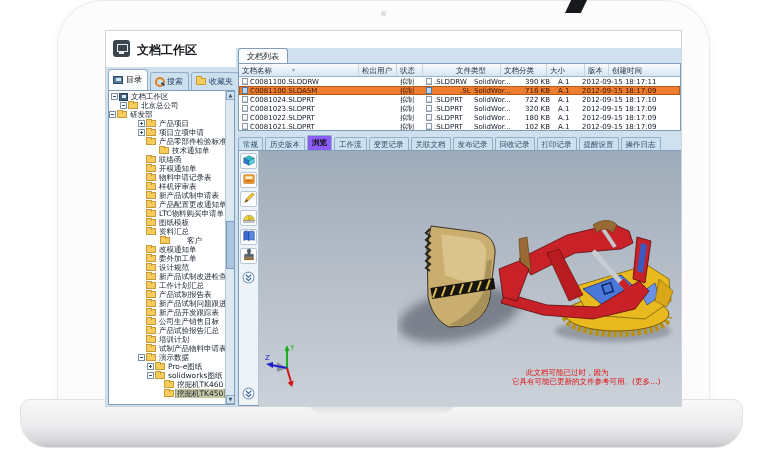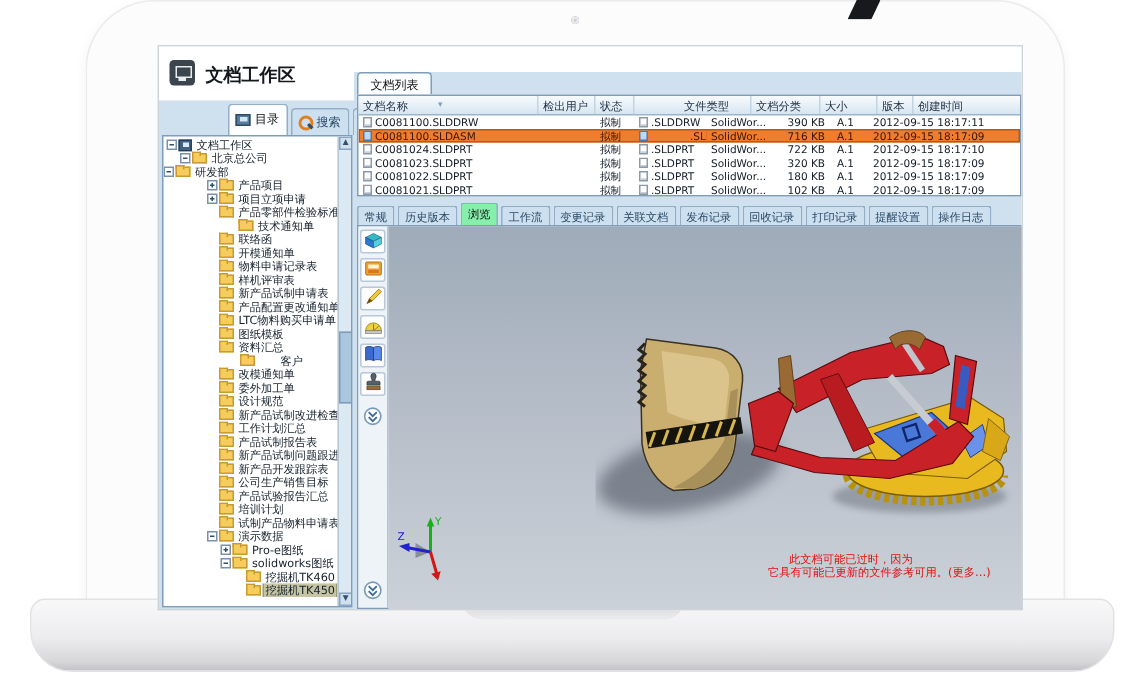--- a/index.html
+++ b/index.html
@@ -28,21 +28,21 @@
     border-radius:3px;}
   .title-ico::before{content:"";position:absolute;left:4px;top:4px;width:9px;height:6px;
     border:1.5px solid #e8ecee;}
   .title-ico::after{content:"";position:absolute;left:6px;top:12px;width:5px;height:2px;background:#e8ecee;}
   .title-text{position:absolute;left:31px;top:11px;font-size:12px;font-weight:bold;color:#15181c;}
 
   .main-bg{position:absolute;left:0;top:36px;width:130px;height:341px;background:#cfe0ee;}
   .right-bg{position:absolute;left:130px;top:17px;width:447px;height:360px;background:#cfe0ee;}
 
   
-  .ltabs{position:absolute;left:2px;top:37px;height:22px;display:flex;align-items:flex-end;gap:2px;margin-left:44px;}
+  .ltabs{position:absolute;left:2px;top:37px;height:22px;display:flex;align-items:flex-end;gap:2px;}
   .ltab{display:inline-flex;align-items:center;gap:3px;padding:3px 5px 4px 4px;font-size:8px;
     background:#cde0f0;border:1px solid #93aec6;border-bottom:none;border-radius:3px 3px 0 0;
     color:#2a4a66;height:18px;}
   .ltab.active{background:#fbfdfe;height:21px;color:#111;}
   .mini-computer{width:10px;height:8px;background:#5a7c9c;border:1px solid #2c4a66;position:relative;}
   .mini-computer::before{content:"";position:absolute;left:1.5px;top:1.5px;width:5px;height:3px;background:#cfe6f6;}
   .mini-mag{width:9px;height:9px;position:relative;}
   .mini-mag::before{content:"";position:absolute;left:0;top:0;width:6px;height:6px;border:2px solid #e08020;border-radius:50%;}
   .mini-mag::after{content:"";position:absolute;left:6px;top:6px;width:3.5px;height:1.8px;background:#334a60;transform:rotate(45deg);}
   .mini-folder{width:10px;height:7px;background:#f6cd5c;border:1px solid #c79a33;border-radius:1px;position:relative;}
@@ -85,21 +85,21 @@
   .dc{flex:0 0 auto;padding:0 2px 0 3px;white-space:nowrap;overflow:hidden;display:flex;align-items:center;gap:2px;}
   .dc.num{justify-content:flex-end;padding-right:5px;}
   .page-ico{flex:0 0 6px;width:6px;height:7px;background:#fdfdfd;border:1px solid #8a9aaa;
     box-shadow:inset 0 -2px 0 -1px #c8d2da, inset 0 -4px 0 -3px #c8d2da;}
   .page-ico.blue{background:#bcd8f2;border-color:#4a7aa8;}
 
   
   .ptabs{position:absolute;left:132px;top:104px;height:15px;display:flex;align-items:flex-end;gap:2px;}
   .ptab{padding:2px 4px 2px 4px;font-size:7.5px;background:#cde0f0;border:1px solid #93aec6;border-bottom:none;
     border-radius:2px 2px 0 0;color:#2a4a66;white-space:nowrap;height:13px;}
-  .ptab.active{background:#86efac;color:#111;height:15px;}
+  .ptab.active{background:#8b5cf6;color:#111;height:15px;font-weight:bold;}
 
   
   .preview{position:absolute;left:132px;top:119px;width:444px;height:256px;border:1px solid #7f9db9;
     background:#eef3f7;}
   .ptoolbar{position:absolute;left:0;top:0;width:20px;height:100%;background:#eef3f7;border-right:1px solid #b0c4d4;}
   .tbtn{position:absolute;left:1px;width:17px;height:16px;background:#fdfdfe;border:1px solid #b8c8d8;
     border-radius:2px;display:flex;align-items:center;justify-content:center;}
   .chev{position:absolute;left:3px;width:13px;height:13px;}
   .viewport{position:absolute;left:20px;top:0;width:423px;height:255px;overflow:hidden;
     background:linear-gradient(180deg,var(--c-viewport-top,#9fabb9) 0%,#b4bcc7 45%,var(--c-viewport-bottom,#cbd1d8) 100%);}

